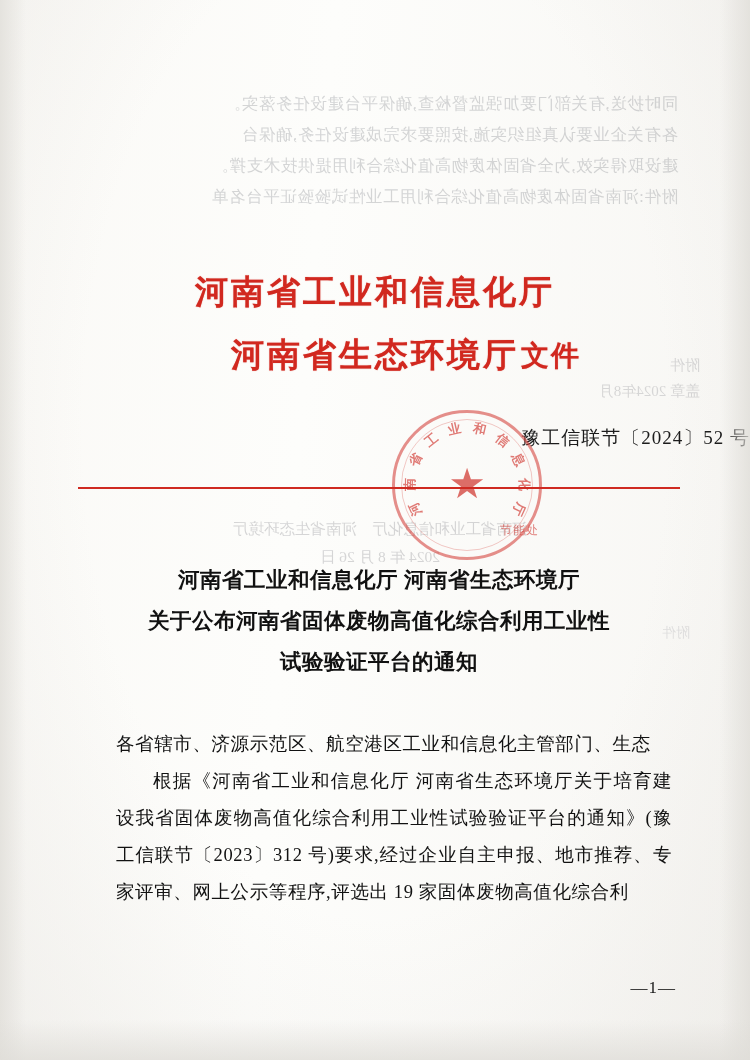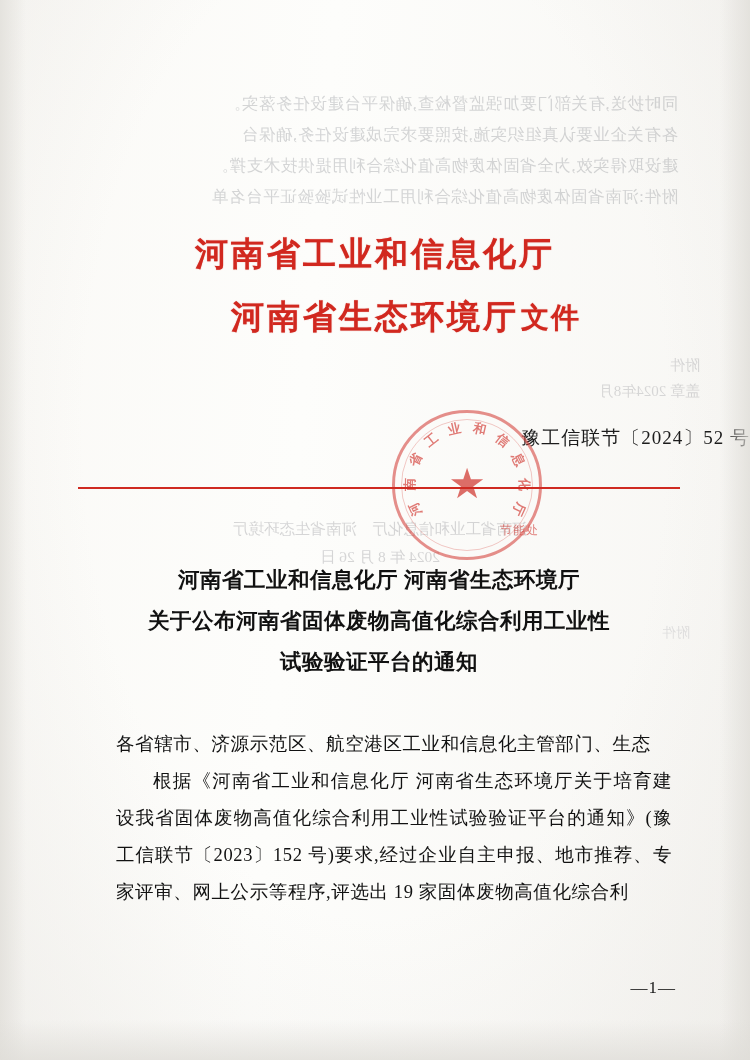--- a/index.html
+++ b/index.html
@@ -113,20 +113,21 @@
     color: #d1281f;
     font-family: "Liberation Serif", serif;
     font-weight: bold;
     pointer-events: none;
   }
   .masthead .l1 {
     font-size: 33px;
     line-height: 44px;
     letter-spacing: 3px;
     text-shadow: 0 0 1px rgba(209,40,31,0.6);
+    margin-top: 38px;
   }
   .masthead .l2wrap {
     position: relative;
     display: inline-block;
     margin-top: 18px;
   }
   .masthead .l2 {
     font-size: 33px;
     line-height: 46px;
     letter-spacing: 3px;
@@ -307,21 +308,21 @@
   </div>
 
   <div class="doc-title">
     <div>河南省工业和信息化厅  河南省生态环境厅</div>
     <div>关于公布河南省固体废物高值化综合利用工业性</div>
     <div>试验验证平台的通知</div>
   </div>
 
   <div class="body-text">
     <p>各省辖市、济源示范区、航空港区工业和信息化主管部门、生态</p>
-    <p class="indent">根据《河南省工业和信息化厅  河南省生态环境厅关于培育建设我省固体废物高值化综合利用工业性试验验证平台的通知》(豫工信联节〔2023〕152 号)要求,经过企业自主申报、地市推荐、专家评审、网上公示等程序,评选出 19 家固体废物高值化综合利</p>
+    <p class="indent">根据《河南省工业和信息化厅  河南省生态环境厅关于培育建设我省固体废物高值化综合利用工业性试验验证平台的通知》(豫工信联节〔2023〕312 号)要求,经过企业自主申报、地市推荐、专家评审、网上公示等程序,评选出 19 家固体废物高值化综合利</p>
   </div>
 
   <div class="page-number">—1—</div>
 
   <div class="edge-left"></div>
   <div class="edge-right"></div>
   <div class="edge-bottom"></div>
 </div>
 
 </body></html>

